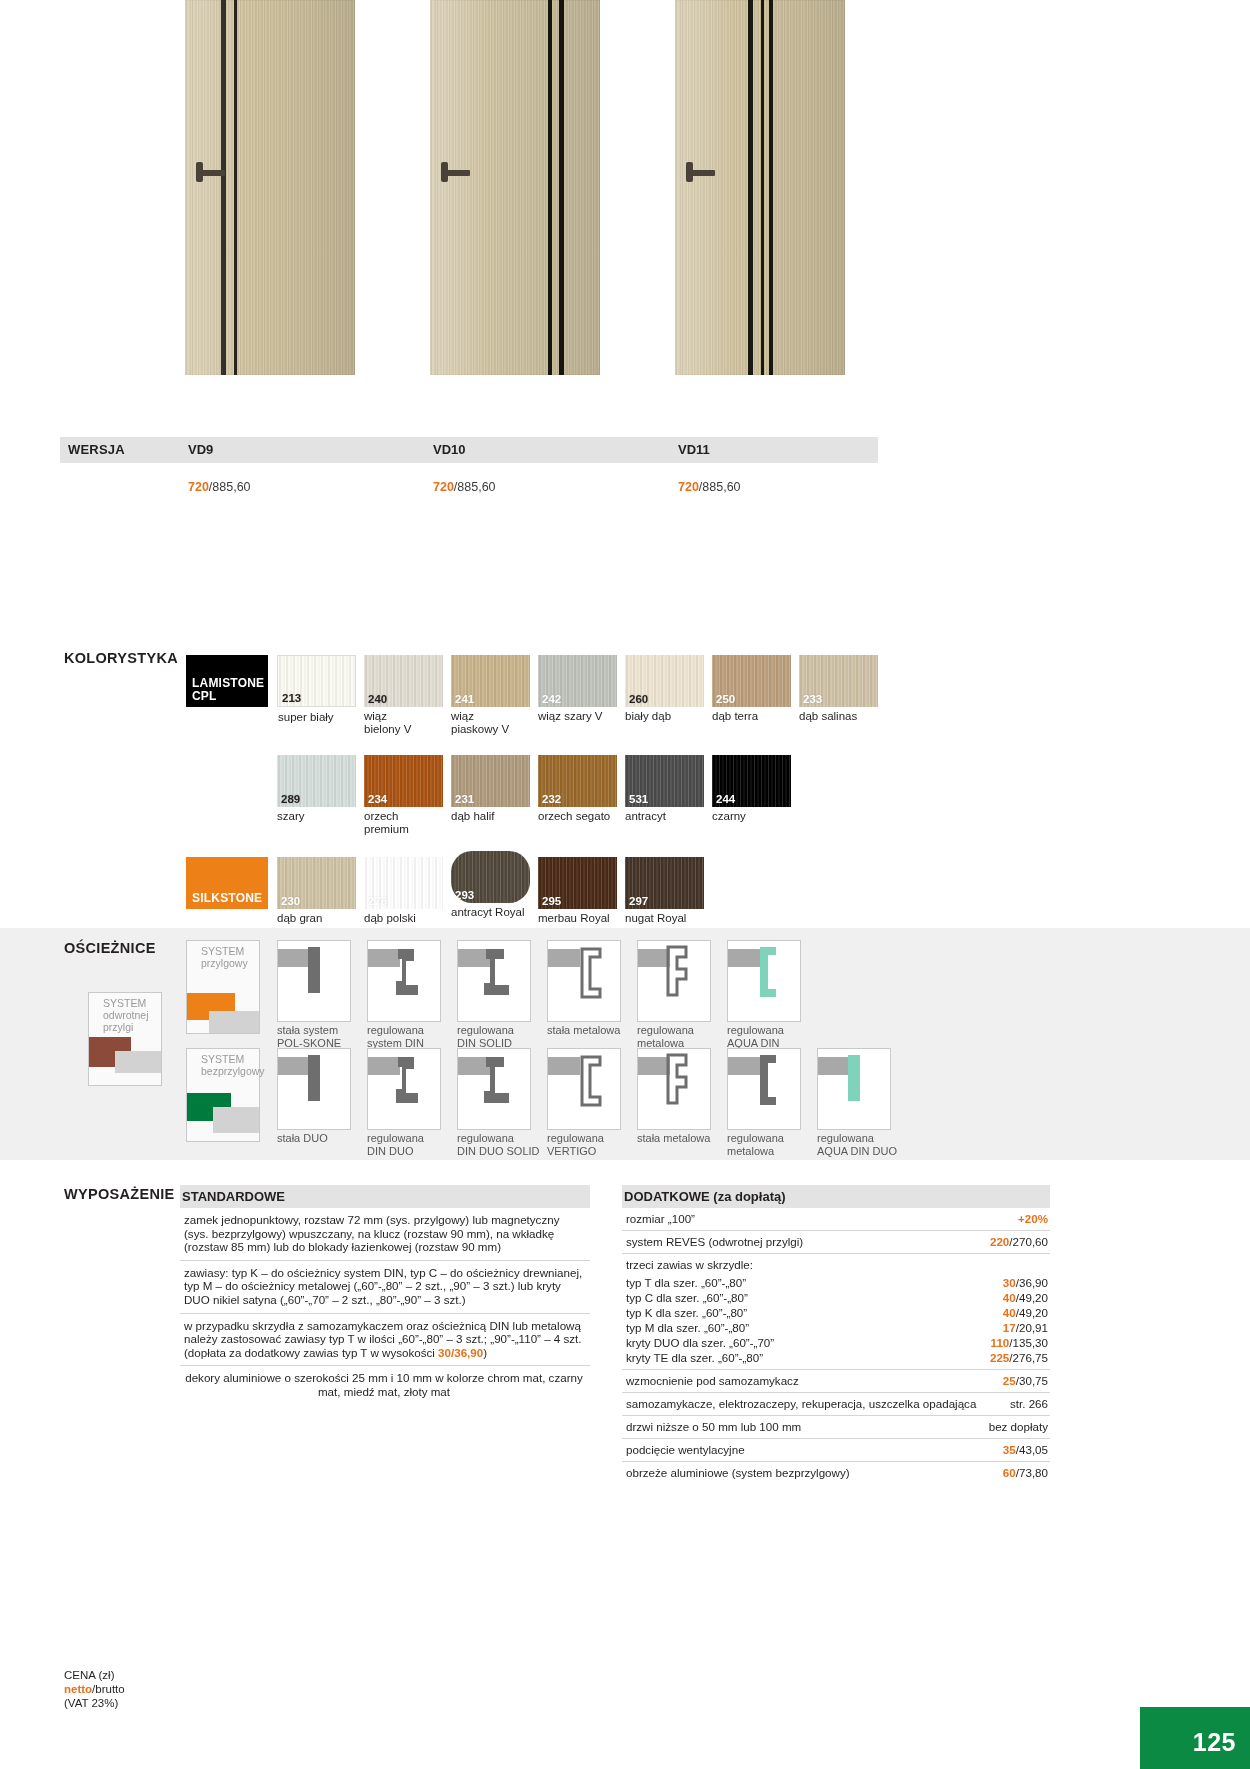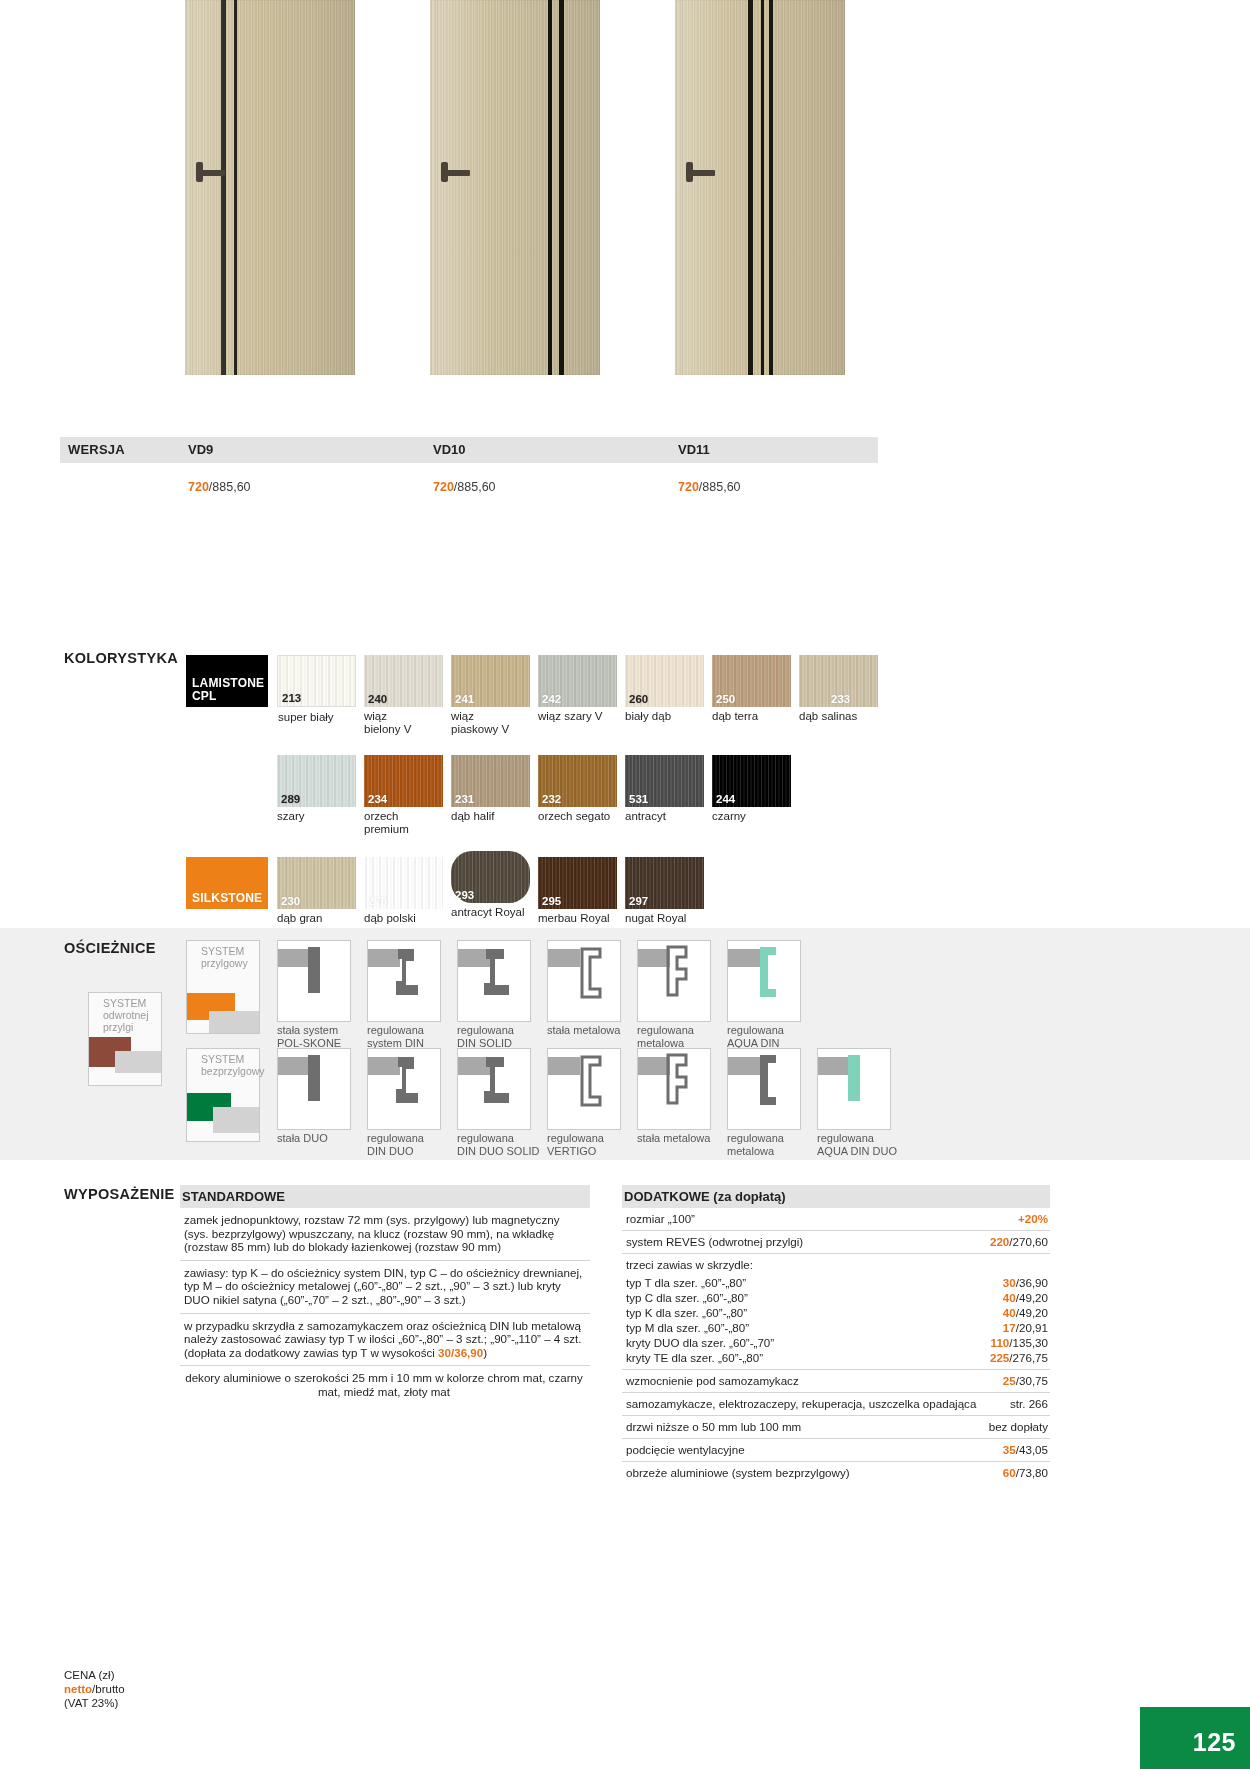--- a/index.html
+++ b/index.html
@@ -234,21 +234,21 @@
       </div>
       <div class="swatch" style="left: 625px; top: 655px; background: repeating-linear-gradient(90deg, rgba(255, 255, 255, 0.16) 0px, rgba(255, 255, 255, 0.16) 1px, rgba(0, 0, 0, 0.06) 1px, rgba(0, 0, 0, 0.06) 3px, rgba(255, 255, 255, 0.06) 3px, rgba(255, 255, 255, 0.06) 5px, rgba(0, 0, 0, 0.024) 5px, rgba(0, 0, 0, 0.024) 7px) rgb(239, 228, 210);">
         <span class="num" style="color: rgb(35, 31, 32);">260</span>
         <span class="cap">biały dąb</span>
       </div>
       <div class="swatch" style="left: 712px; top: 655px; background: repeating-linear-gradient(90deg, rgba(255, 255, 255, 0.16) 0px, rgba(255, 255, 255, 0.16) 1px, rgba(0, 0, 0, 0.06) 1px, rgba(0, 0, 0, 0.06) 3px, rgba(255, 255, 255, 0.06) 3px, rgba(255, 255, 255, 0.06) 5px, rgba(0, 0, 0, 0.024) 5px, rgba(0, 0, 0, 0.024) 7px) rgb(189, 160, 126);">
         <span class="num" style="color: rgb(255, 255, 255);">250</span>
         <span class="cap">dąb terra</span>
       </div>
       <div class="swatch" style="left: 799px; top: 655px; background: repeating-linear-gradient(90deg, rgba(255, 255, 255, 0.16) 0px, rgba(255, 255, 255, 0.16) 1px, rgba(0, 0, 0, 0.06) 1px, rgba(0, 0, 0, 0.06) 3px, rgba(255, 255, 255, 0.06) 3px, rgba(255, 255, 255, 0.06) 5px, rgba(0, 0, 0, 0.024) 5px, rgba(0, 0, 0, 0.024) 7px) rgb(207, 194, 167);">
-        <span class="num" style="color: rgb(255, 255, 255); margin-left: 28px;">233</span>
+        <span class="num" style="color: rgb(255, 255, 255);">233</span>
         <span class="cap">dąb salinas</span>
       </div>
     </div>
   <div id="swatches-row2">
       <div class="swatch" style="left: 277px; top: 755px; background: repeating-linear-gradient(90deg, rgba(255, 255, 255, 0.16) 0px, rgba(255, 255, 255, 0.16) 1px, rgba(0, 0, 0, 0.06) 1px, rgba(0, 0, 0, 0.06) 3px, rgba(255, 255, 255, 0.06) 3px, rgba(255, 255, 255, 0.06) 5px, rgba(0, 0, 0, 0.024) 5px, rgba(0, 0, 0, 0.024) 7px) rgb(213, 222, 219);">
         <span class="num" style="color: rgb(35, 31, 32);">289</span>
         <span class="cap">szary</span>
       </div>
       <div class="swatch" style="left: 364px; top: 755px; background: repeating-linear-gradient(90deg, rgba(255, 255, 255, 0.16) 0px, rgba(255, 255, 255, 0.16) 1px, rgba(0, 0, 0, 0.06) 1px, rgba(0, 0, 0, 0.06) 3px, rgba(255, 255, 255, 0.06) 3px, rgba(255, 255, 255, 0.06) 5px, rgba(0, 0, 0, 0.024) 5px, rgba(0, 0, 0, 0.024) 7px) rgb(170, 83, 18);">
         <span class="num" style="color: rgb(255, 255, 255);">234</span>

